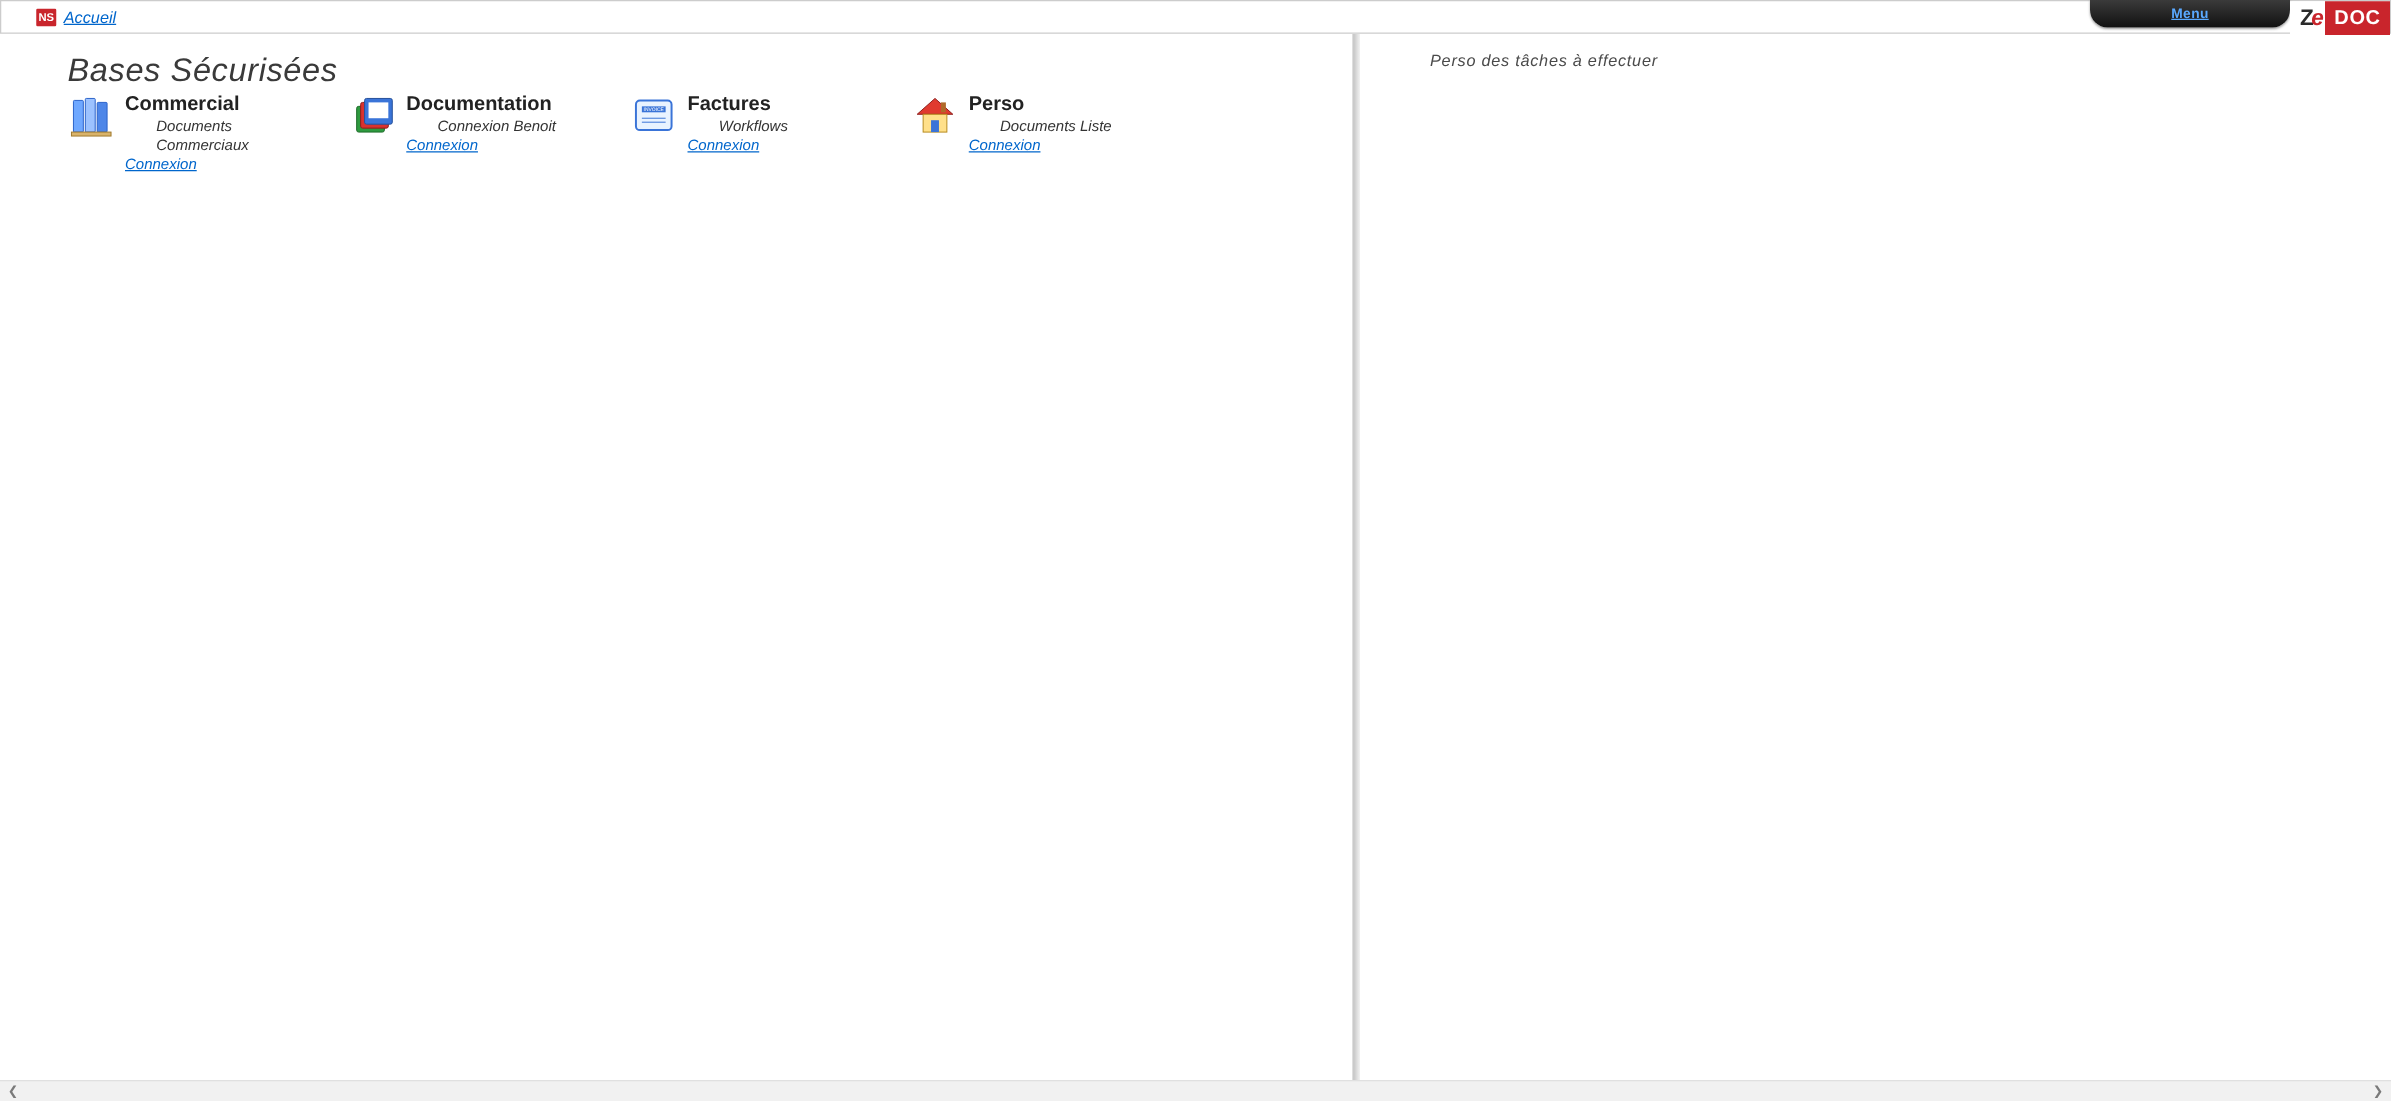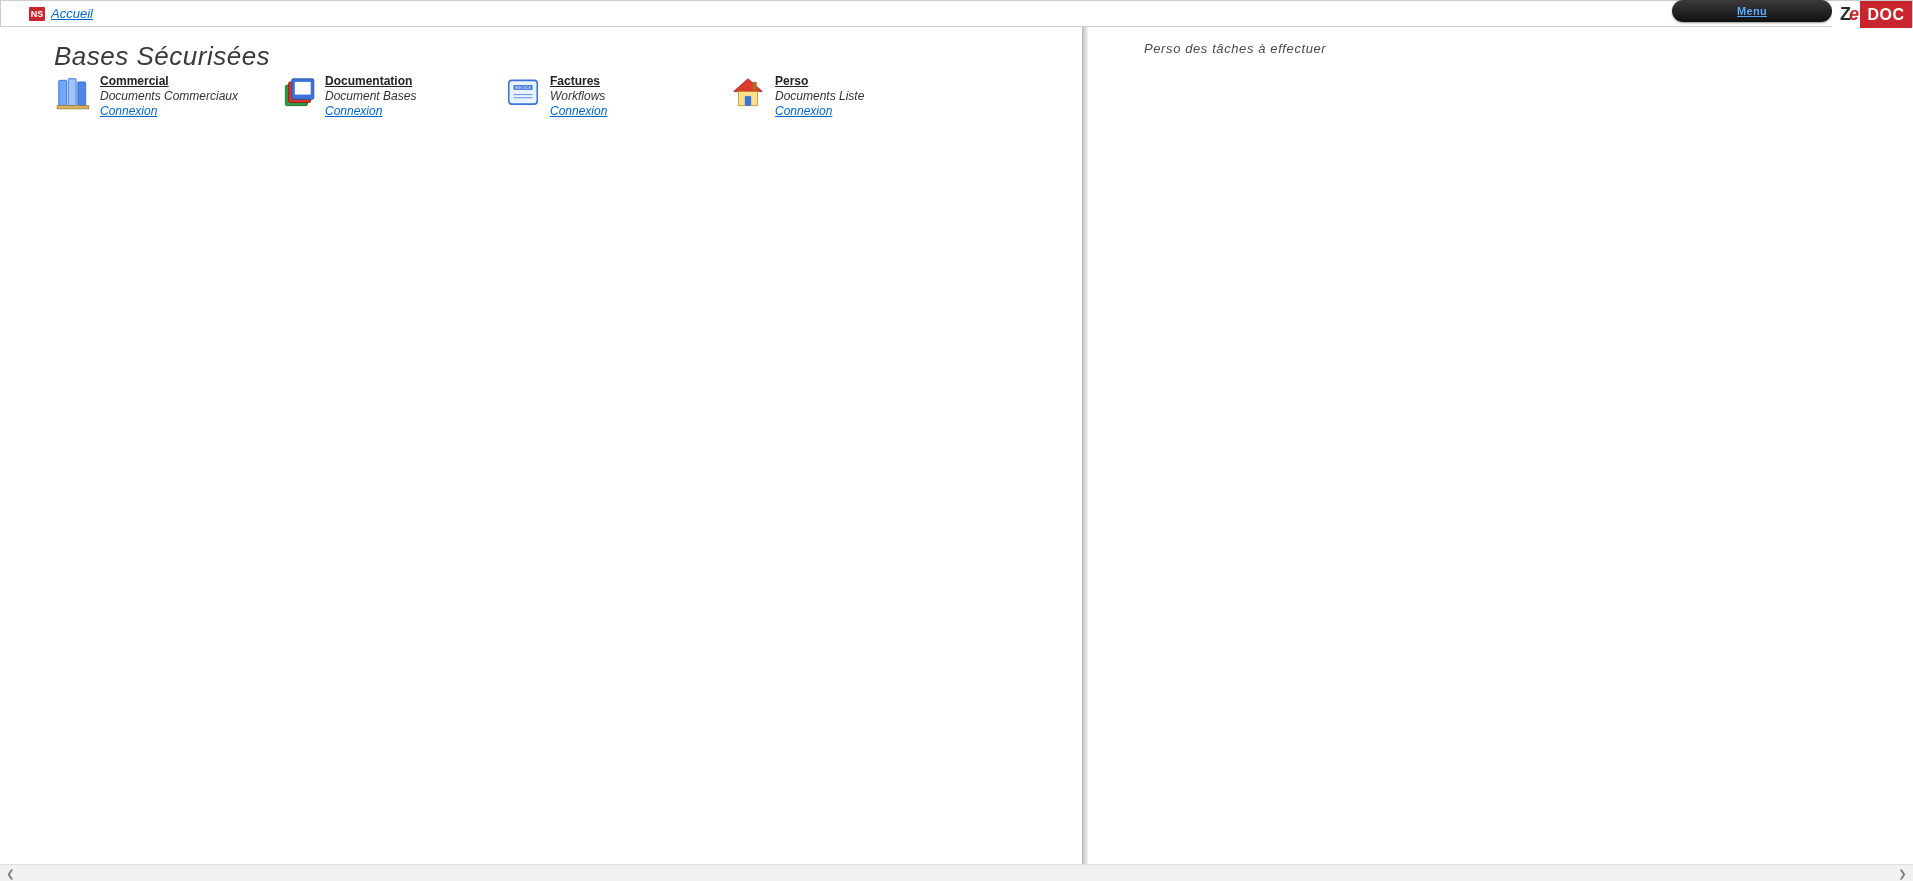--- a/index.html
+++ b/index.html
@@ -18,21 +18,20 @@
   }
   .accueil-link { color: #0066cc; font-size: 13px; text-decoration: underline; font-style: italic; }
 
   
   .menu-tab {
     position: absolute; right: 80px; top: -1px; width: 160px; height: 22px;
     background: linear-gradient(#3a3a3a,#111);
     border-bottom-left-radius: 14px; border-bottom-right-radius: 14px;
     display: flex; align-items: center; justify-content: center;
     box-shadow: 0 1px 2px rgba(0,0,0,.4);
-    border-radius: 11px;
   }
   .menu-tab a { color: #5aa9ff; font-size: 11px; text-decoration: underline; font-weight: bold; letter-spacing: .3px; }
 
   
   .logo {
     position: absolute; right: 0; top: 0; width: 80px; height: 27px;
     display: flex; align-items: stretch;
   }
   .logo-left {
     flex: 0 0 28px; background: #fff; display: flex; align-items: center; justify-content: flex-end;
@@ -63,22 +62,22 @@
   .section-sub {
     font-size: 13px; color: #4a4a4a; font-style: italic; letter-spacing: .6px;
     margin-bottom: 10px;
   }
 
   
   .bases-row { display: flex; gap: 20px; }
   .base-item { display: flex; gap: 8px; width: 205px; }
   .base-icon { width: 38px; height: 38px; flex: 0 0 38px; }
   .base-texts { display: flex; flex-direction: column; line-height: 1.25; }
-  .base-title { font-size: 12px; font-weight: bold; color: #222; text-decoration: underline; }
-  .base-desc  { font-size: 12px; font-style: italic; color: #333; }
+  .base-title { font-size: 16px; font-weight: bold; color: #222; }
+  .base-desc  { font-size: 12px; font-style: italic; color: #333; margin-left: 25px; }
   .base-link  { font-size: 12px; font-style: italic; color: #0066cc; text-decoration: underline; cursor: pointer; }
 
   
   .hscroll {
     height: 17px; background: #f1f1f1; border-top: 1px solid #e0e0e0;
     display: flex; align-items: center; justify-content: space-between;
     padding: 0 2px;
   }
   .hscroll .arrow {
     width: 17px; height: 15px; color: #7a7a7a; font-size: 10px;
@@ -135,21 +134,21 @@
         <div class="base-icon">
           <svg viewBox="0 0 48 48" width="38" height="38">
             <rect x="8" y="14" width="28" height="26" rx="2" fill="#2e9a3f" stroke="#1c6a28"></rect>
             <rect x="12" y="10" width="28" height="26" rx="2" fill="#d9322e" stroke="#8f1c1a"></rect>
             <rect x="16" y="6" width="28" height="26" rx="2" fill="#3a74d8" stroke="#244f99"></rect>
             <rect x="20" y="10" width="20" height="16" fill="#fff"></rect>
           </svg>
         </div>
         <div class="base-texts">
           <span class="base-title">Documentation</span>
-          <span class="base-desc">Document Bases</span>
+          <span class="base-desc">Connexion Benoit</span>
           <a class="base-link">Connexion</a>
         </div>
       </div>
 
       <div class="base-item">
         <div class="base-icon">
           <svg viewBox="0 0 48 48" width="38" height="38">
             <rect x="6" y="8" width="36" height="30" rx="4" fill="#e9f3ff" stroke="#3a74d8" stroke-width="2"></rect>
             <rect x="12" y="14" width="24" height="6" fill="#3a74d8"></rect>
             <text x="24" y="19" font-size="5" fill="#fff" text-anchor="middle" font-family="Arial">INVOICE</text>

